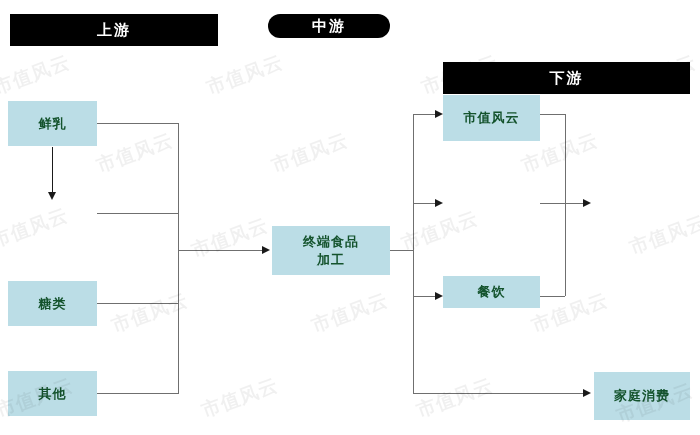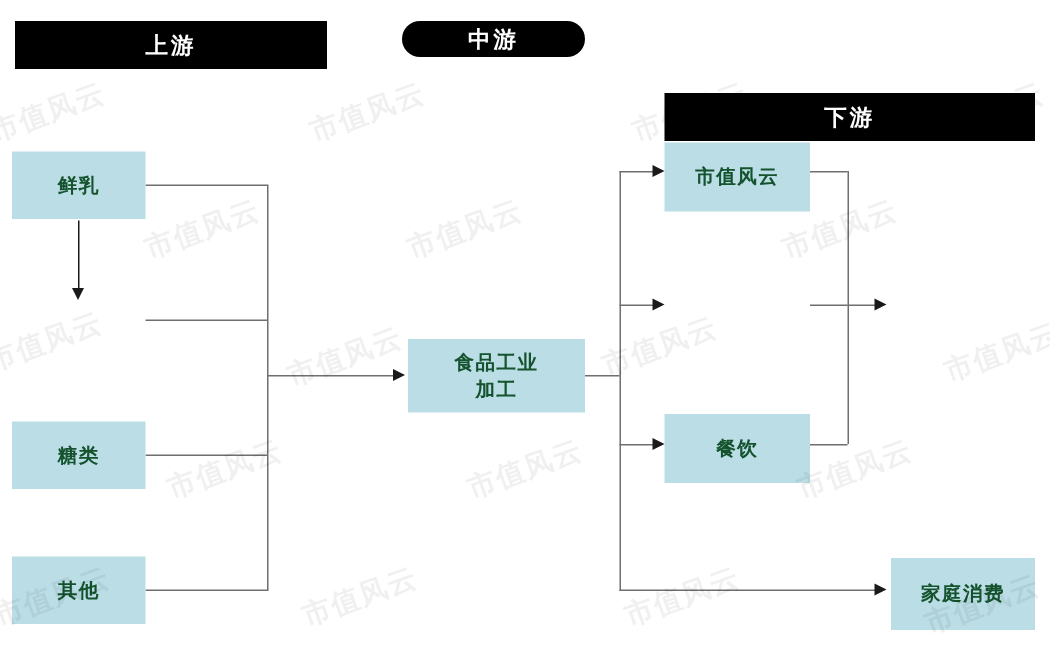--- a/index.html
+++ b/index.html
@@ -164,21 +164,21 @@
   <div class="edge h" style="left:540px; top:296px; width:25px;"></div>
   <div class="edge v" style="left:565px; top:114px; height:182px;"></div>
 
   <div class="edge h" style="left:565px; top:203px; width:21px;"></div>
   <div class="arrowhead right" style="left:583px; top:199px;"></div>
 
   <div class="node" style="left:8px;   top:101px; width:89px;  height:45px;">鲜乳</div>
   <div class="node" style="left:8px;   top:281px; width:89px;  height:45px;">糖类</div>
   <div class="node" style="left:8px;   top:371px; width:89px;  height:45px;">其他</div>
 
-  <div class="node" style="left:272px; top:226px; width:118px; height:49px;">食品工业
+  <div class="node" style="left:272px; top:226px; width:118px; height:49px;">终端食品
 加工</div>
 
   <div class="node" style="left:443px; top:95px;  width:97px;  height:46px;">市值风云</div>
-  <div class="node" style="left:443px; top:276px; width:97px;  height:46px;">餐饮</div>
+  <div class="node" style="left:443px; top:276px; width:97px;  height:32px;">餐饮</div>
 
   <div class="node" style="left:594px; top:372px; width:96px;  height:48px;">家庭消费</div>
 
 </div>
 
 </body></html>

